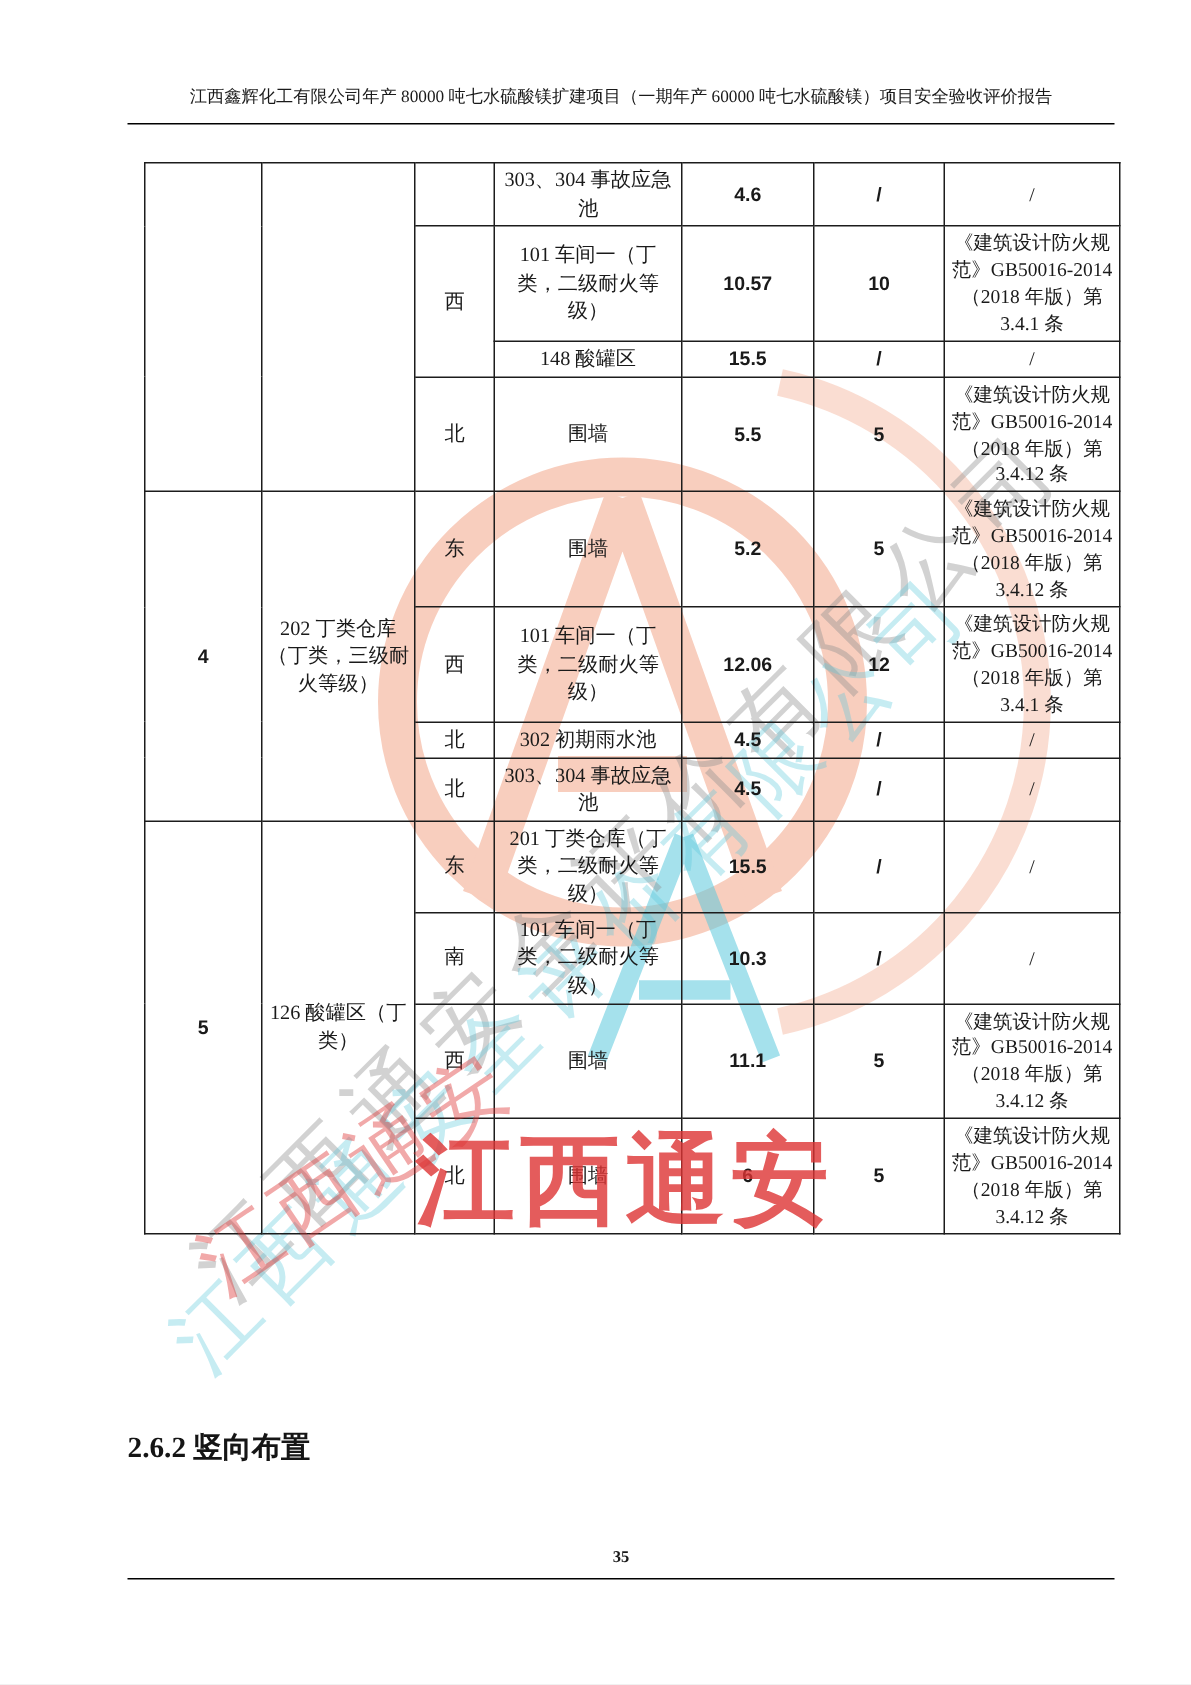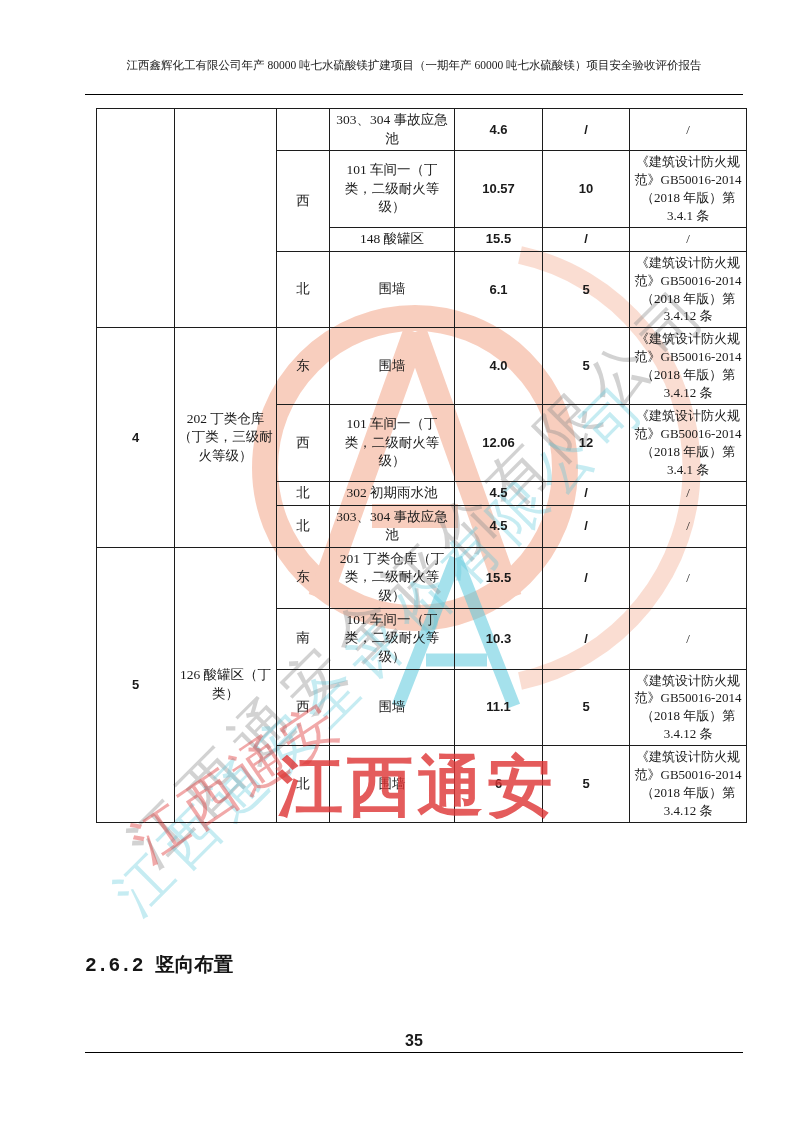--- a/index.html
+++ b/index.html
@@ -1,39 +1,39 @@
 <!DOCTYPE html>
 <html style="--wm-orange: #F2A284; --wm-cyan: #5BC8DC; --wm-red: #DE3434; --wm-gray: #919191;"><head>
 <meta charset="utf-8">
 <style>
   html,body{margin:0;padding:0;background:#e8e8e8;}
   .page{position:relative;width:794px;height:1123px;margin:0 auto;background:#ffffff;
         overflow:hidden;font-family:"Liberation Serif",serif;color:#1a1a1a;}
 
   
   .doc-header{position:absolute;left:85px;top:57px;width:658px;text-align:center;
-              font-size:11.5px;line-height:1.5;padding-bottom:20px;border-bottom:1.3px solid #000;z-index:2;}
+              font-size:11.5px;line-height:1.5;padding-bottom:8px;border-bottom:1.3px solid #000;z-index:2;}
 
   
   .table-wrap{position:absolute;left:96px;top:108px;z-index:1;}
   table{width:650px;table-layout:fixed;border-collapse:collapse;background:transparent;}
   td{border:1.4px solid #1c1c1c;text-align:center;vertical-align:middle;
      padding:2px 3px;font-size:13.5px;line-height:1.38;word-break:break-word;}
   td.num{font-family:Liberation Sans, sans-serif;font-weight:600;font-size:13px;}
   td.basis{font-size:13px;}
 
   
   .sec-heading{position:absolute;left:85px;top:951px;z-index:2;
-               font-family:Liberation Mono, monospace;font-weight:700;font-size:19.5px;color:#151515;}
+               font-family:Liberation Serif, serif;font-weight:700;font-size:19.5px;color:#151515;}
   .body-par{position:absolute;left:85px;top:989px;width:645px;z-index:2;
             font-size:16px;letter-spacing:3.2px;text-indent:2em;line-height:1.55;}
 
   
   .page-num{position:absolute;left:85px;top:1032px;width:658px;text-align:center;z-index:2;
-            font-family:Liberation Sans, sans-serif;font-weight:700;font-size:16px;}
+            font-family:Liberation Serif, serif;font-weight:700;font-size:11px;}
   .footer-rule{position:absolute;left:85px;top:1052px;width:658px;border-top:1.3px solid #000;z-index:2;}
   .footer-row{position:absolute;left:85px;top:1059px;width:658px;display:flex;
               justify-content:space-between;font-size:12.5px;z-index:2;}
 
   
   .wm-under,.wm-over{position:absolute;inset:0;pointer-events:none;}
   .wm-under{z-index:0;}
   .wm-over{z-index:3;}
   .wm-diag{position:absolute;white-space:nowrap;transform:translate(-50%,-50%) rotate(-45deg);
            font-family:"Liberation Serif",serif;}
@@ -100,30 +100,30 @@
           </tr>
           <tr>
             <td>148 酸罐区</td>
             <td class="num">15.5</td>
             <td class="num">/</td>
             <td class="basis">/</td>
           </tr>
           <tr>
             <td>北</td>
             <td>围墙</td>
-            <td class="num">6.1</td>
+            <td class="num">5.5</td>
             <td class="num">5</td>
             <td class="basis">《建筑设计防火规范》GB50016-2014（2018 年版）第 3.4.12 条</td>
           </tr>
           <tr>
             <td rowspan="4" class="num">4</td>
             <td rowspan="4">202 丁类仓库（丁类，三级耐火等级）</td>
             <td>东</td>
             <td>围墙</td>
-            <td class="num">4.0</td>
+            <td class="num">5.2</td>
             <td class="num">5</td>
             <td class="basis">《建筑设计防火规范》GB50016-2014（2018 年版）第 3.4.12 条</td>
           </tr>
           <tr>
             <td>西</td>
             <td>101 车间一（丁类，二级耐火等级）</td>
             <td class="num">12.06</td>
             <td class="num">12</td>
             <td class="basis">《建筑设计防火规范》GB50016-2014（2018 年版）第 3.4.1 条</td>
           </tr>

